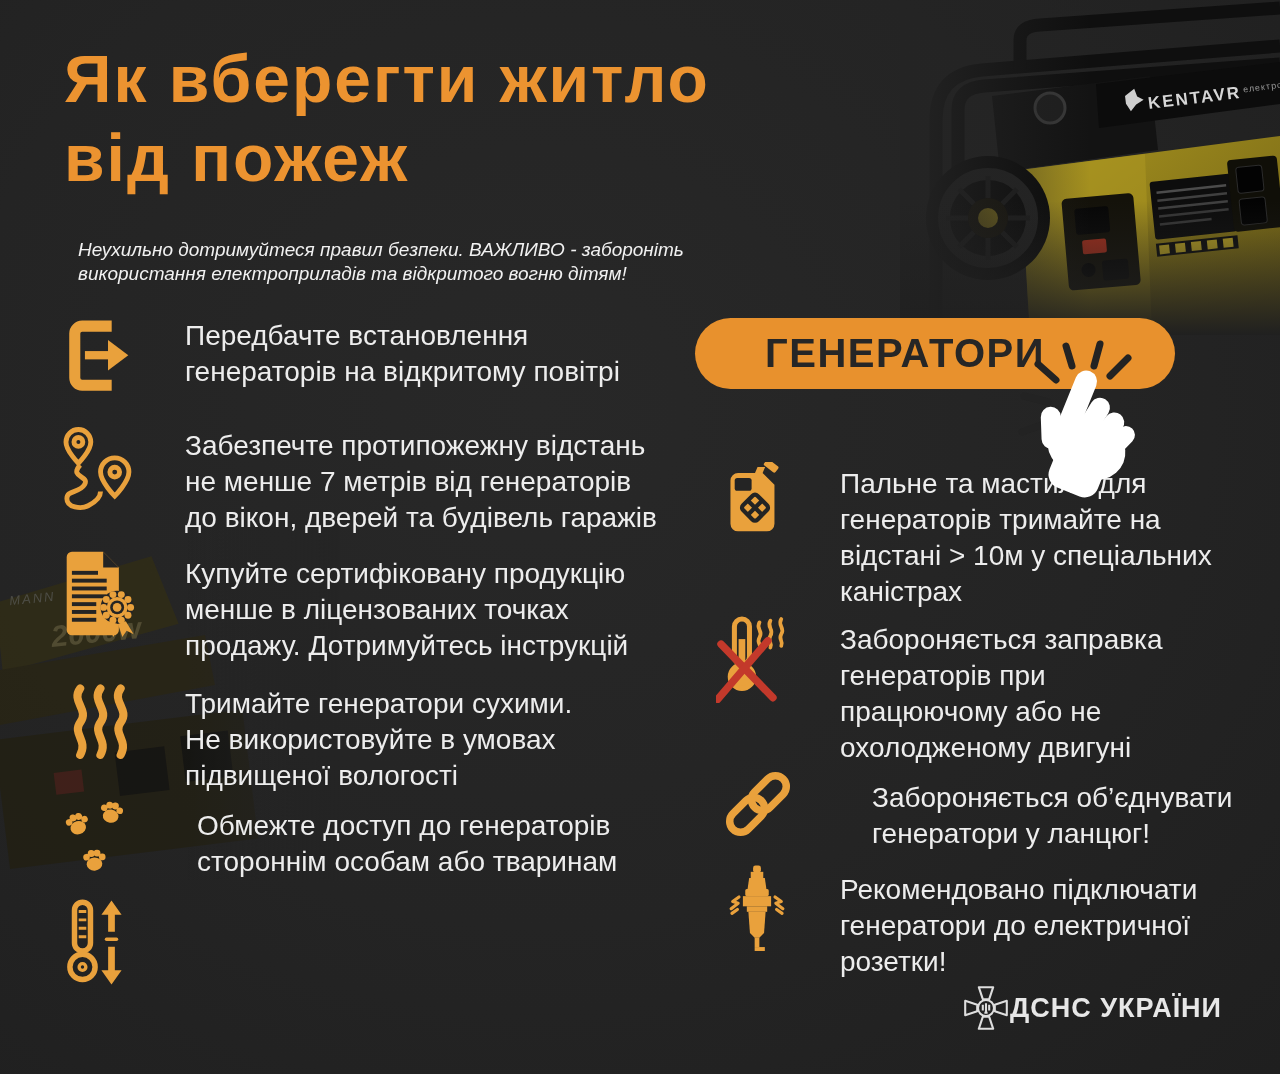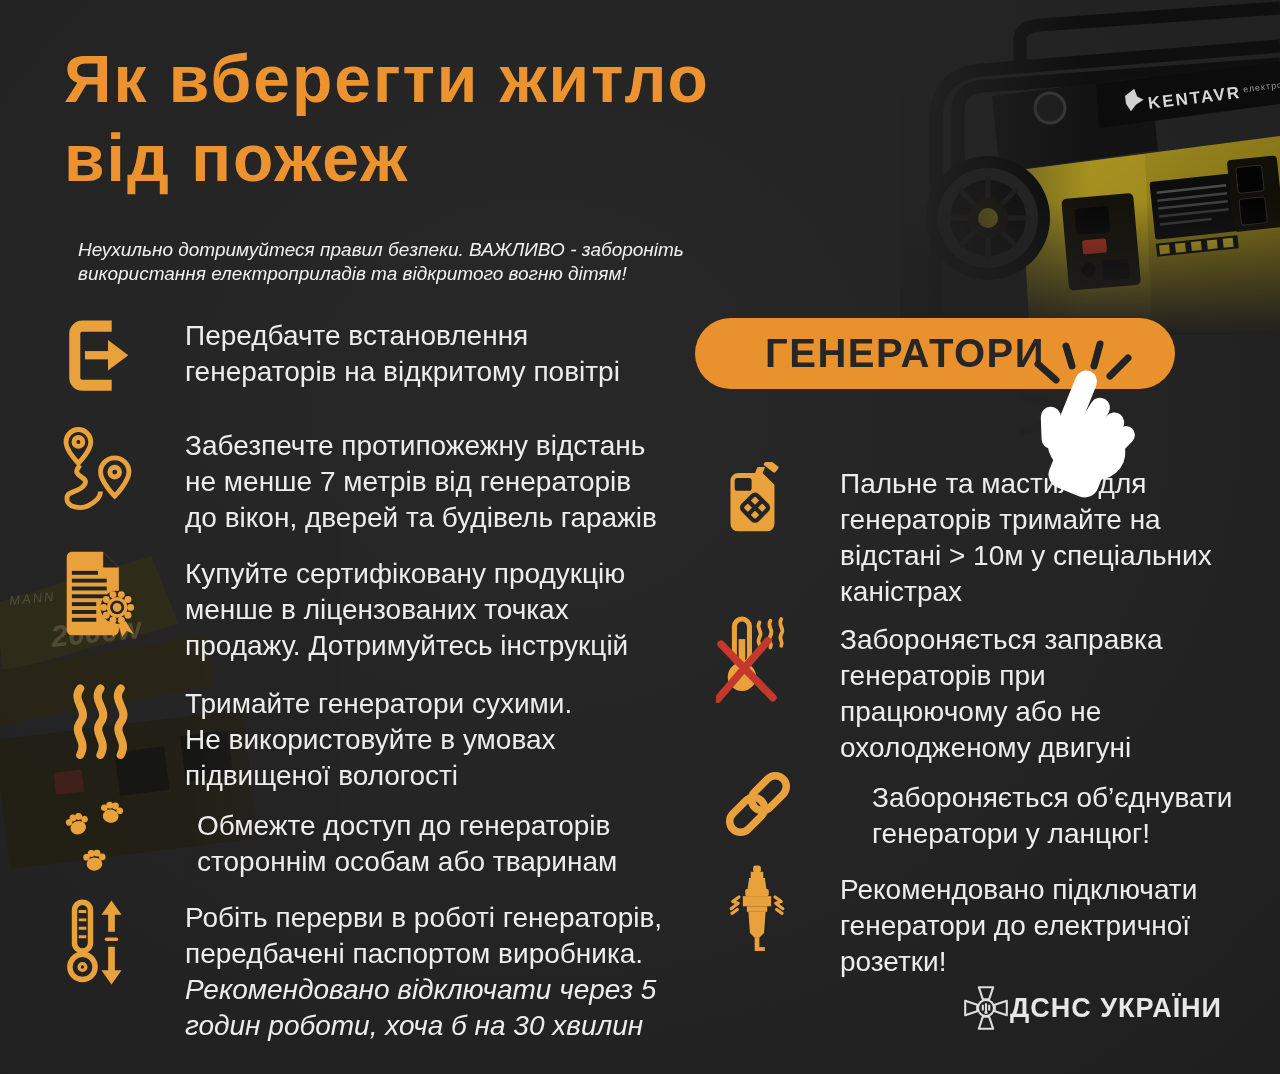--- a/index.html
+++ b/index.html
@@ -253,26 +253,20 @@
         <circle cx="31.5" cy="82" r="4" stroke-width="4"></circle>
         <path d="M27 16 h9 M27 26 h9 M27 36 h9 M27 46 h9" stroke-width="3.5"></path>
       </g>
       <g fill="#E9A13C">
         <polygon points="66,3 78,20 70,20 70,40 62,40 62,20 54,20"></polygon>
         <rect x="58" y="47" width="16" height="4" rx="2"></rect>
         <polygon points="66,103 54,86 62,86 62,58 70,58 70,86 78,86"></polygon>
       </g>
     </svg>
   </div>
-  <div class="item" style="left:185px;top:900px;">
-    <p class="item-text" style="position:static;">Робіть перерви в роботі генераторів,
-передбачені паспортом виробника.</p>
-    <p class="item-text item-note" style="position:static;margin-top:0;">Рекомендовано відключати через 5
-годин роботи, хоча б на 30 хвилин</p>
-  </div>
 
   <div class="gen-button">
     <span>ГЕНЕРАТОРИ</span>
   </div>
   <div class="click-hand">
     <svg viewBox="0 0 200 170" width="200" height="170">
       <g stroke="#232323" stroke-width="7" stroke-linecap="round" fill="none">
         <path d="M14 96 L36 88"></path>
           <path d="M16 60 L40 66"></path>
           <path d="M30 28 L48 44"></path>

